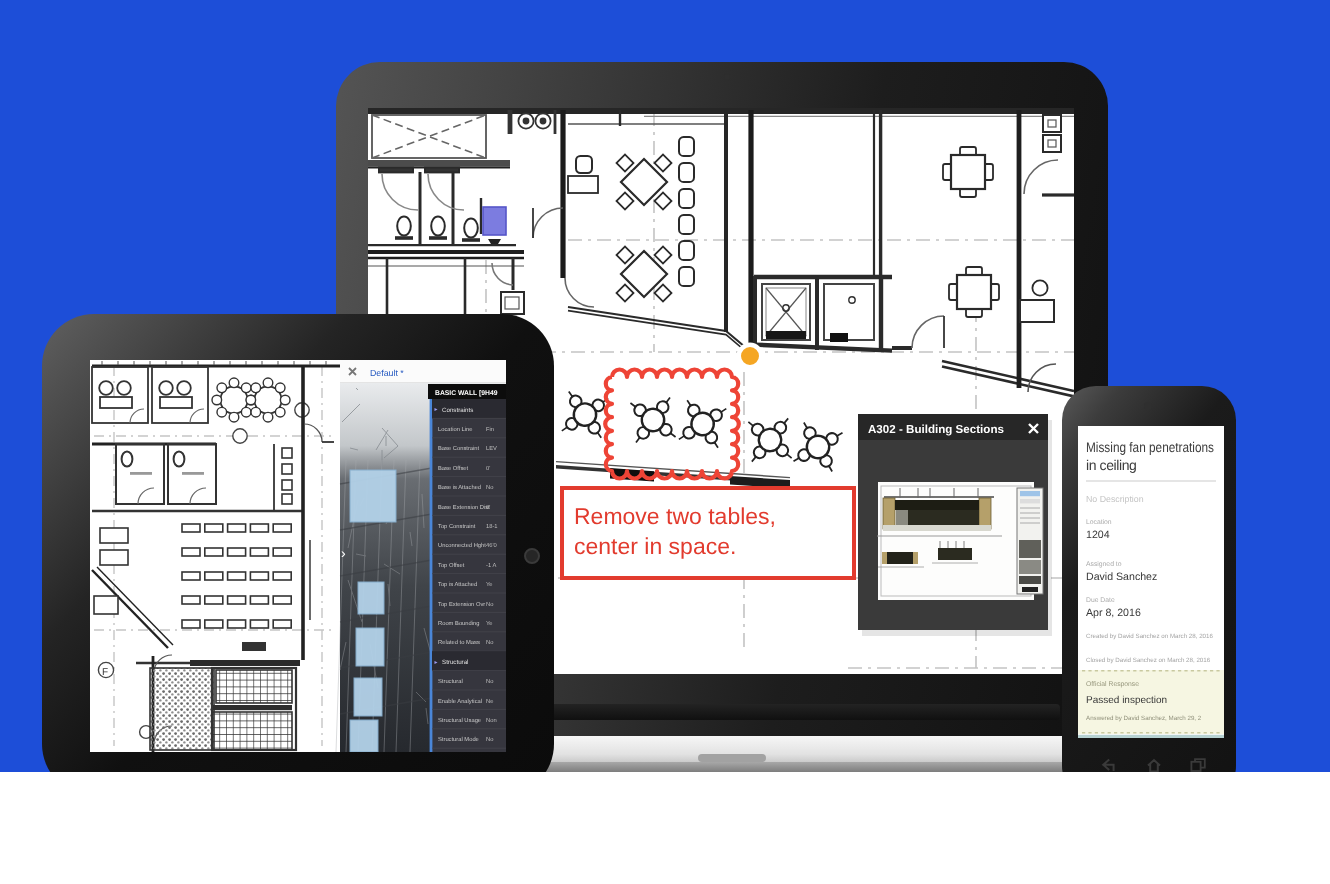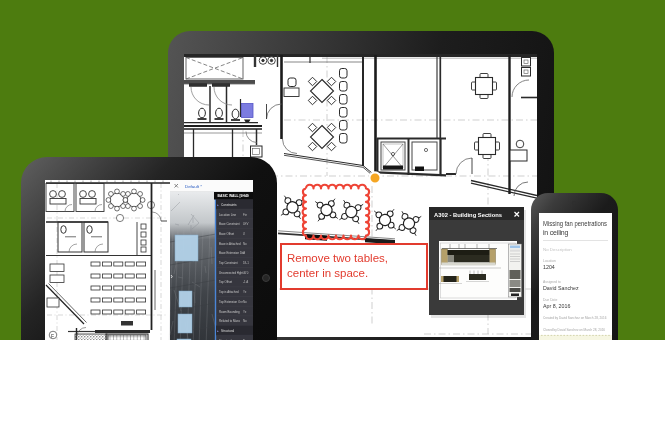--- a/index.html
+++ b/index.html
@@ -1,16 +1,16 @@
 <!DOCTYPE html>
 <html><head>
 <meta charset="utf-8">
 <style>
   html,body{margin:0;padding:0;background:#fff;}
-  #stage{position:relative;width:665px;height:340px;background:#4d7c0f;overflow:hidden;
+  #stage{position:relative;width:665px;height:386px;background:#1d4ed8;overflow:hidden;
          font-family:"Liberation Sans",sans-serif;}
   .abs{position:absolute;}
 </style>
 </head>
 <body>
 <div id="stage">
 
 <div class="abs" style="left:180px;top:393px;width:372px;height:19px;background:linear-gradient(to bottom,#858585,#cccccc 50%,#ffffff);opacity:.8;filter:blur(1.8px);"></div>
 
 <div class="abs" style="left:168px;top:31px;width:386px;height:337px;border-radius:22px 22px 9px 9px;background:linear-gradient(100deg,#545454 0%,#3a3a3a 30%,#1d1d1d 62%,#111 100%);"></div>

